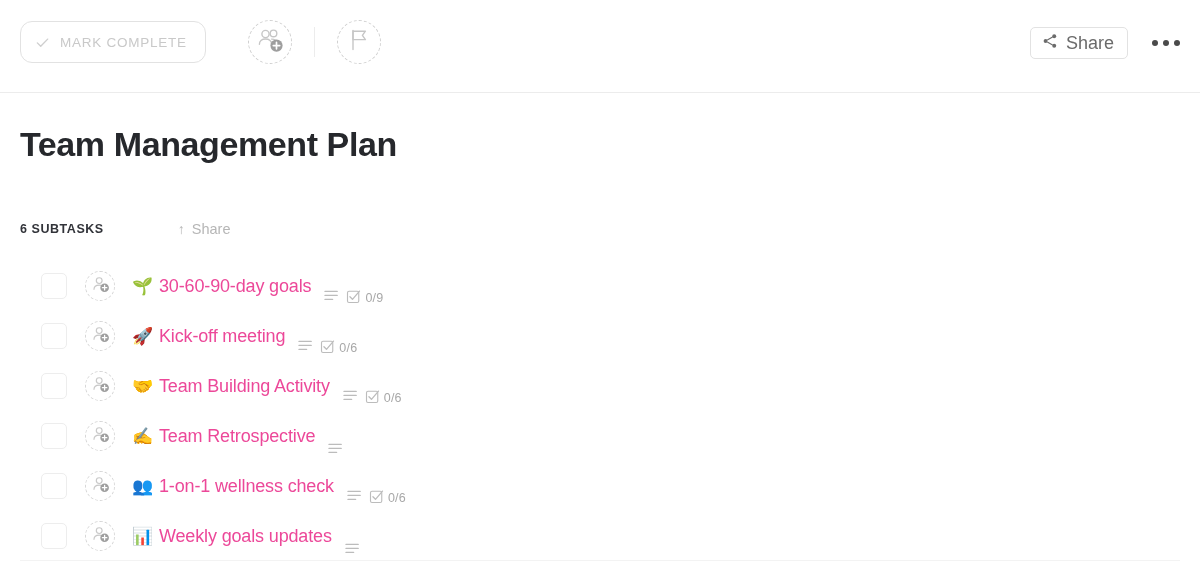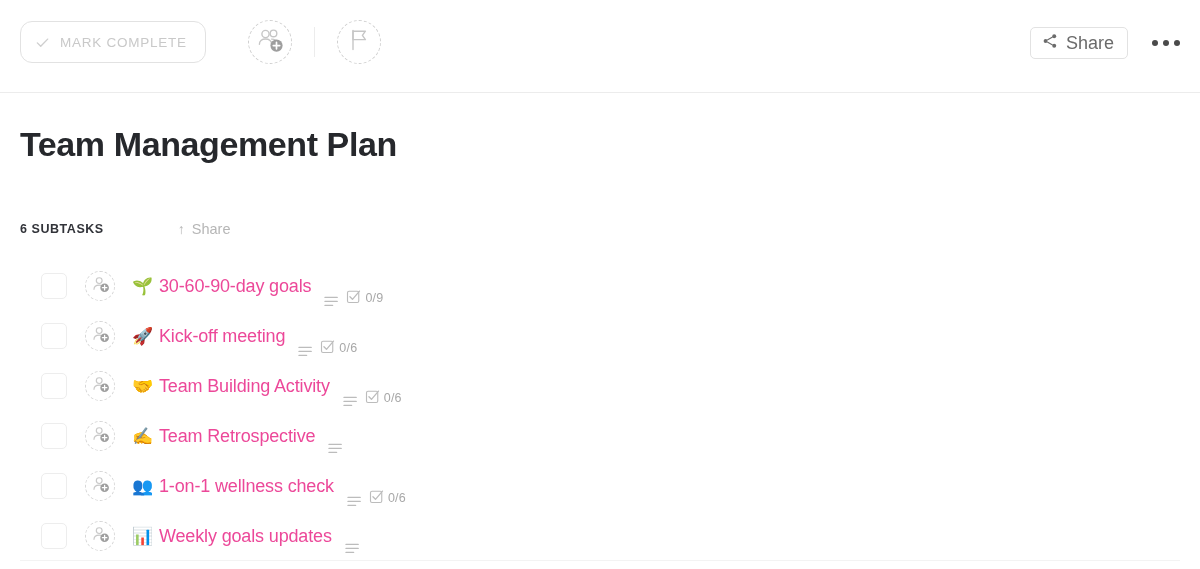--- a/index.html
+++ b/index.html
@@ -184,21 +184,21 @@
   }
   .row-title {
     margin-left: 7px;
     font-size: 18px;
     color: #ec4899;
     letter-spacing: -0.15px;
     white-space: nowrap;
   }
   .row-meta {
     display: flex;
-    align-items: flex-end;
+    align-items: flex-start;
     margin-left: 13px;
     gap: 7px;
     margin-top: 24px;
   }
   .desc-icon { display: block; line-height: 0; }
   .checklist-group {
     display: flex;
     align-items: center;
     gap: 4px;
   }

